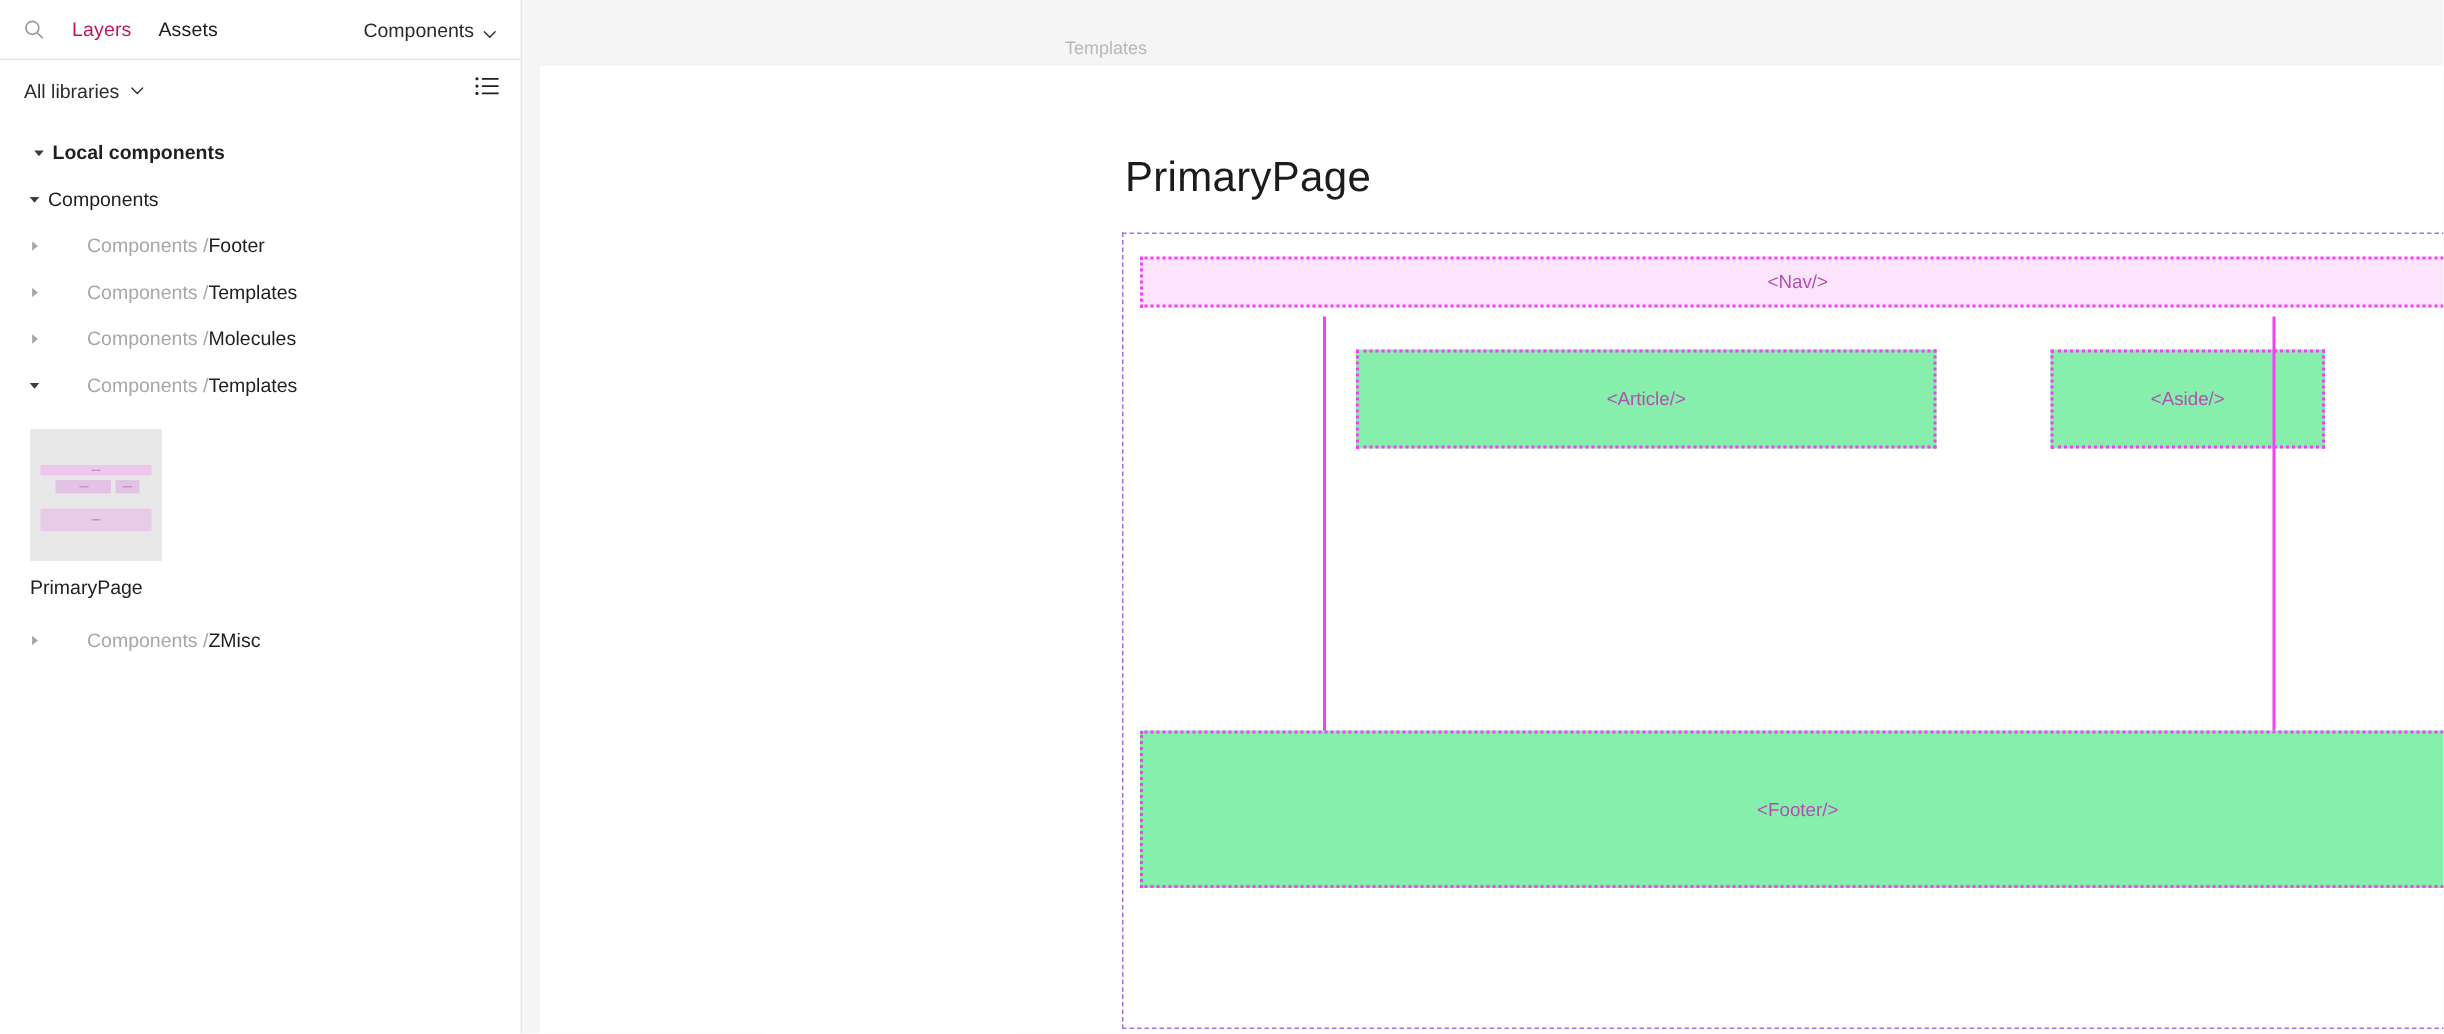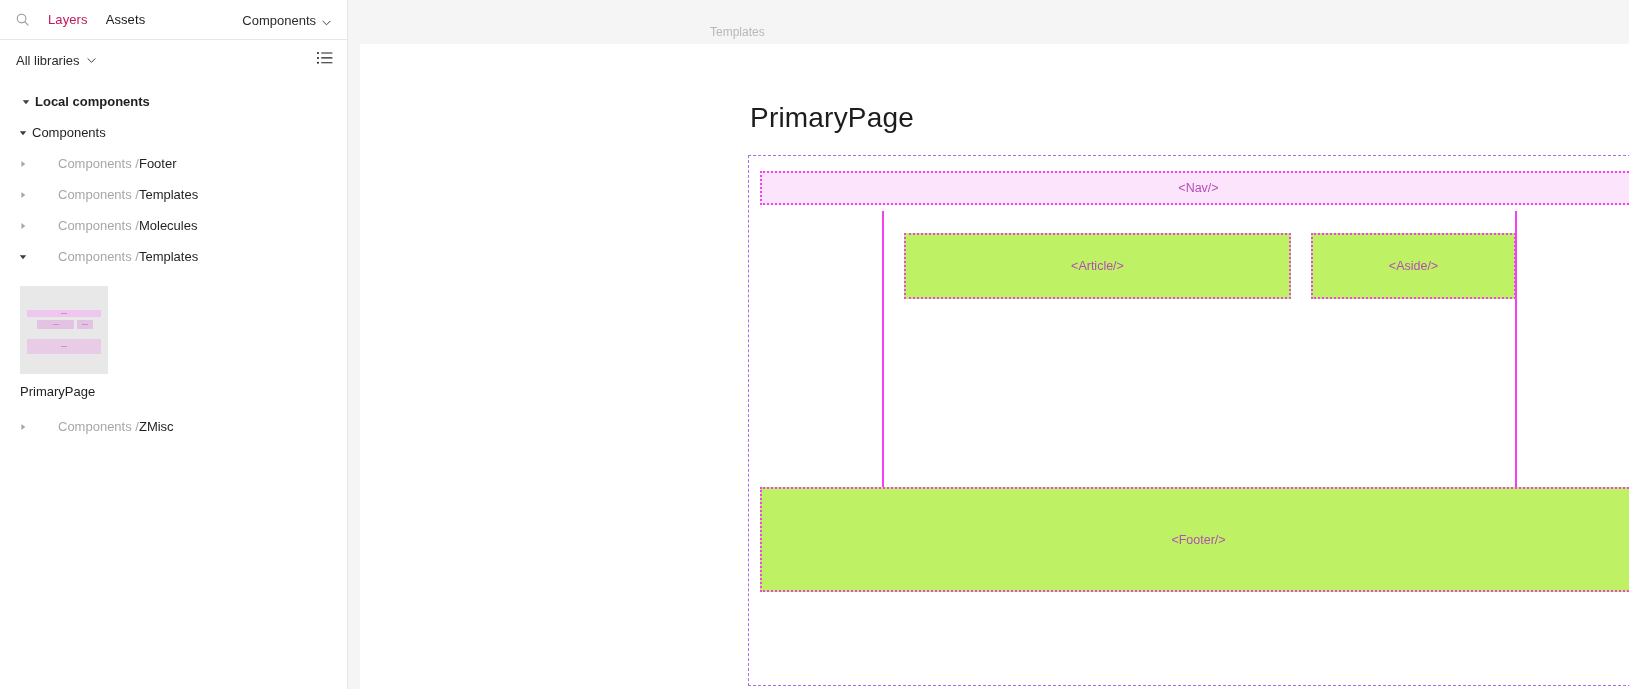--- a/index.html
+++ b/index.html
@@ -112,21 +112,21 @@
   }
 
   
   .box {
     position: absolute;
     border: 2px dotted #f53ff5;
     display: flex; align-items: center; justify-content: center;
     font-size: 12.5px; color: #b34fb3; cursor: pointer;
   }
   .box.light { background: #fde4fd; }
-  .box.dark  { background: #bef264; }
+  .box.dark  { background: #86efac; }
 
   
   .vline {
     position: absolute; width: 1.6px; background: #f53ff5;
   }
 </style>
 </head>
 <body>
 
 <div id="app">
@@ -276,21 +276,21 @@
       <div class="container-dash"></div>
 
       <div class="box light" style="left:400px; top:127px; width:877px; height:34px;">
         <span>&lt;Nav/&gt;</span>
       </div>
 
       <div class="box dark" style="left:544px; top:189px; width:387px; height:66px;">
         <span>&lt;Article/&gt;</span>
       </div>
 
-      <div class="box dark" style="left:951px; top:189px; width:205px; height:66px;">
+      <div class="box dark" style="left:1007px; top:189px; width:183px; height:66px;">
         <span>&lt;Aside/&gt;</span>
       </div>
 
       <div class="box dark" style="left:400px; top:443px; width:877px; height:105px;">
         <span>&lt;Footer/&gt;</span>
       </div>
 
       <div class="vline" style="left:522px; top:167px; height:276px;"></div>
       <div class="vline" style="left:1155px; top:167px; height:276px;"></div>
     </div>

